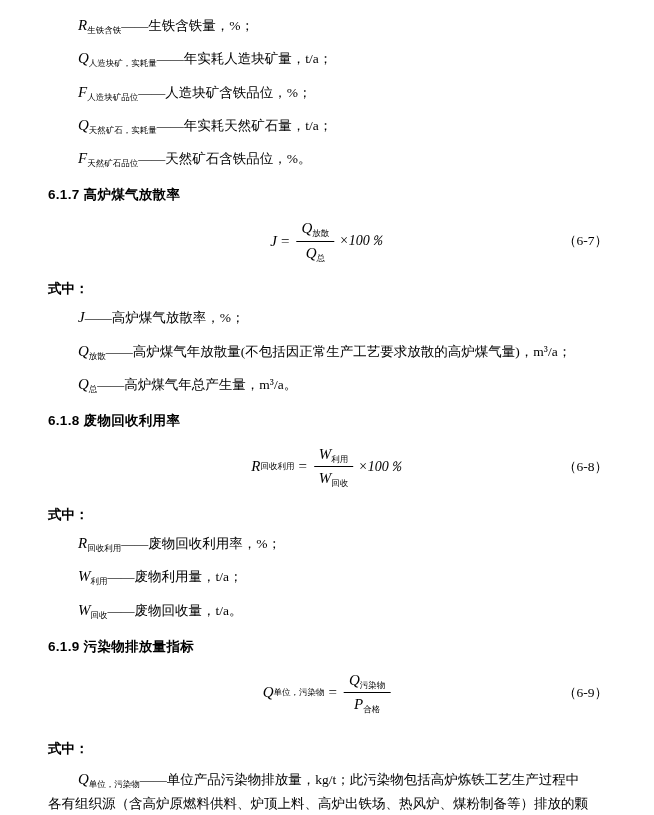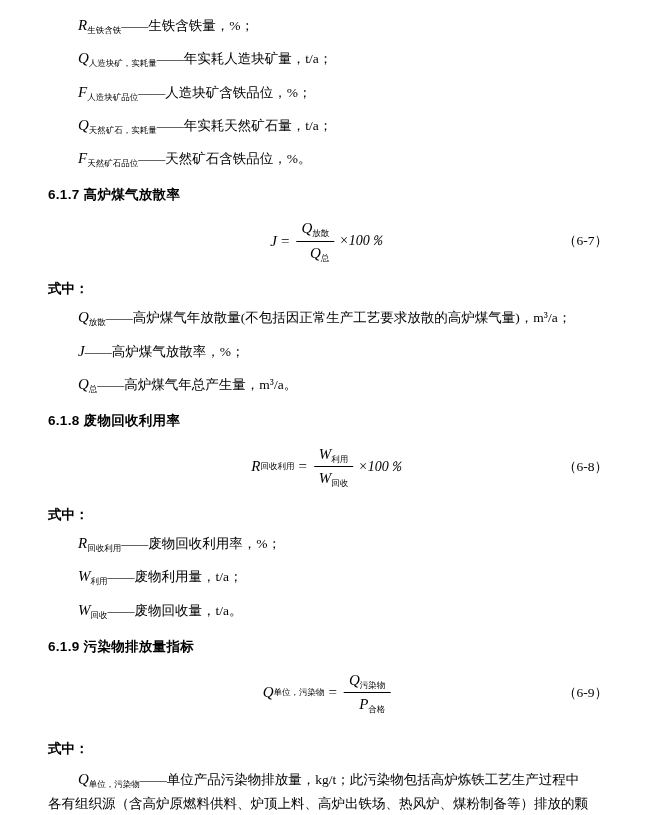--- a/index.html
+++ b/index.html
@@ -101,21 +101,21 @@
   .eqnum {
     position: absolute;
     right: 0;
     top: 14px;
     font-size: 13.5px;
     font-family: "Liberation Serif", "DejaVu Serif", serif;
   }
   .frac {
     display: inline-flex;
     flex-direction: column;
-    align-items: flex-end;
+    align-items: center;
     vertical-align: middle;
     margin: 0 3px;
   }
   .frac .num {
     padding: 0 5px 1px 5px;
     border-bottom: 1px solid #000;
     line-height: 1.35;
   }
   .frac .den {
     padding: 1px 5px 0 5px;
@@ -170,24 +170,24 @@
           <span class="den"><span class="var">Q</span><sub class="cn">总</sub></span>
         </span>
         <span class="var times">×100％</span>
       </div>
       <div class="eqnum">（6-7）</div>
     </div>
 
     <p class="shiz">式中：</p>
 
     <p class="defline">
+      <span class="var">J</span><span class="dash">——高炉煤气放散率，%；</span>
+    </p>
+    <p class="defline">
       <span class="var">Q</span><sub class="cn">放散</sub><span class="dash">——高炉煤气年放散量(不包括因正常生产工艺要求放散的高炉煤气量)，m³/a；</span>
-    </p>
-    <p class="defline">
-      <span class="var">J</span><span class="dash">——高炉煤气放散率，%；</span>
     </p>
     <p class="defline">
       <span class="var">Q</span><sub class="cn">总</sub><span class="dash">——高炉煤气年总产生量，m³/a。</span>
     </p>
 
     <h3 class="section">
       <span>6.1.8</span>
       <span>废物回收利用率</span>
     </h3>
 

